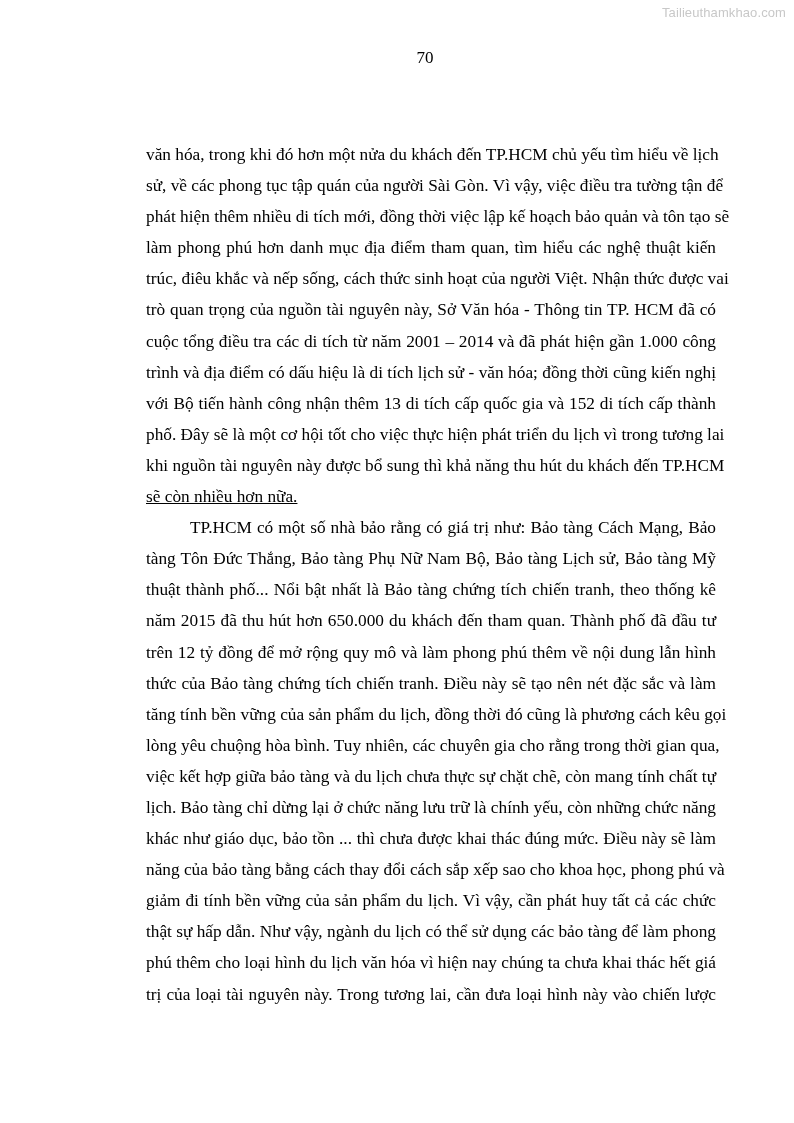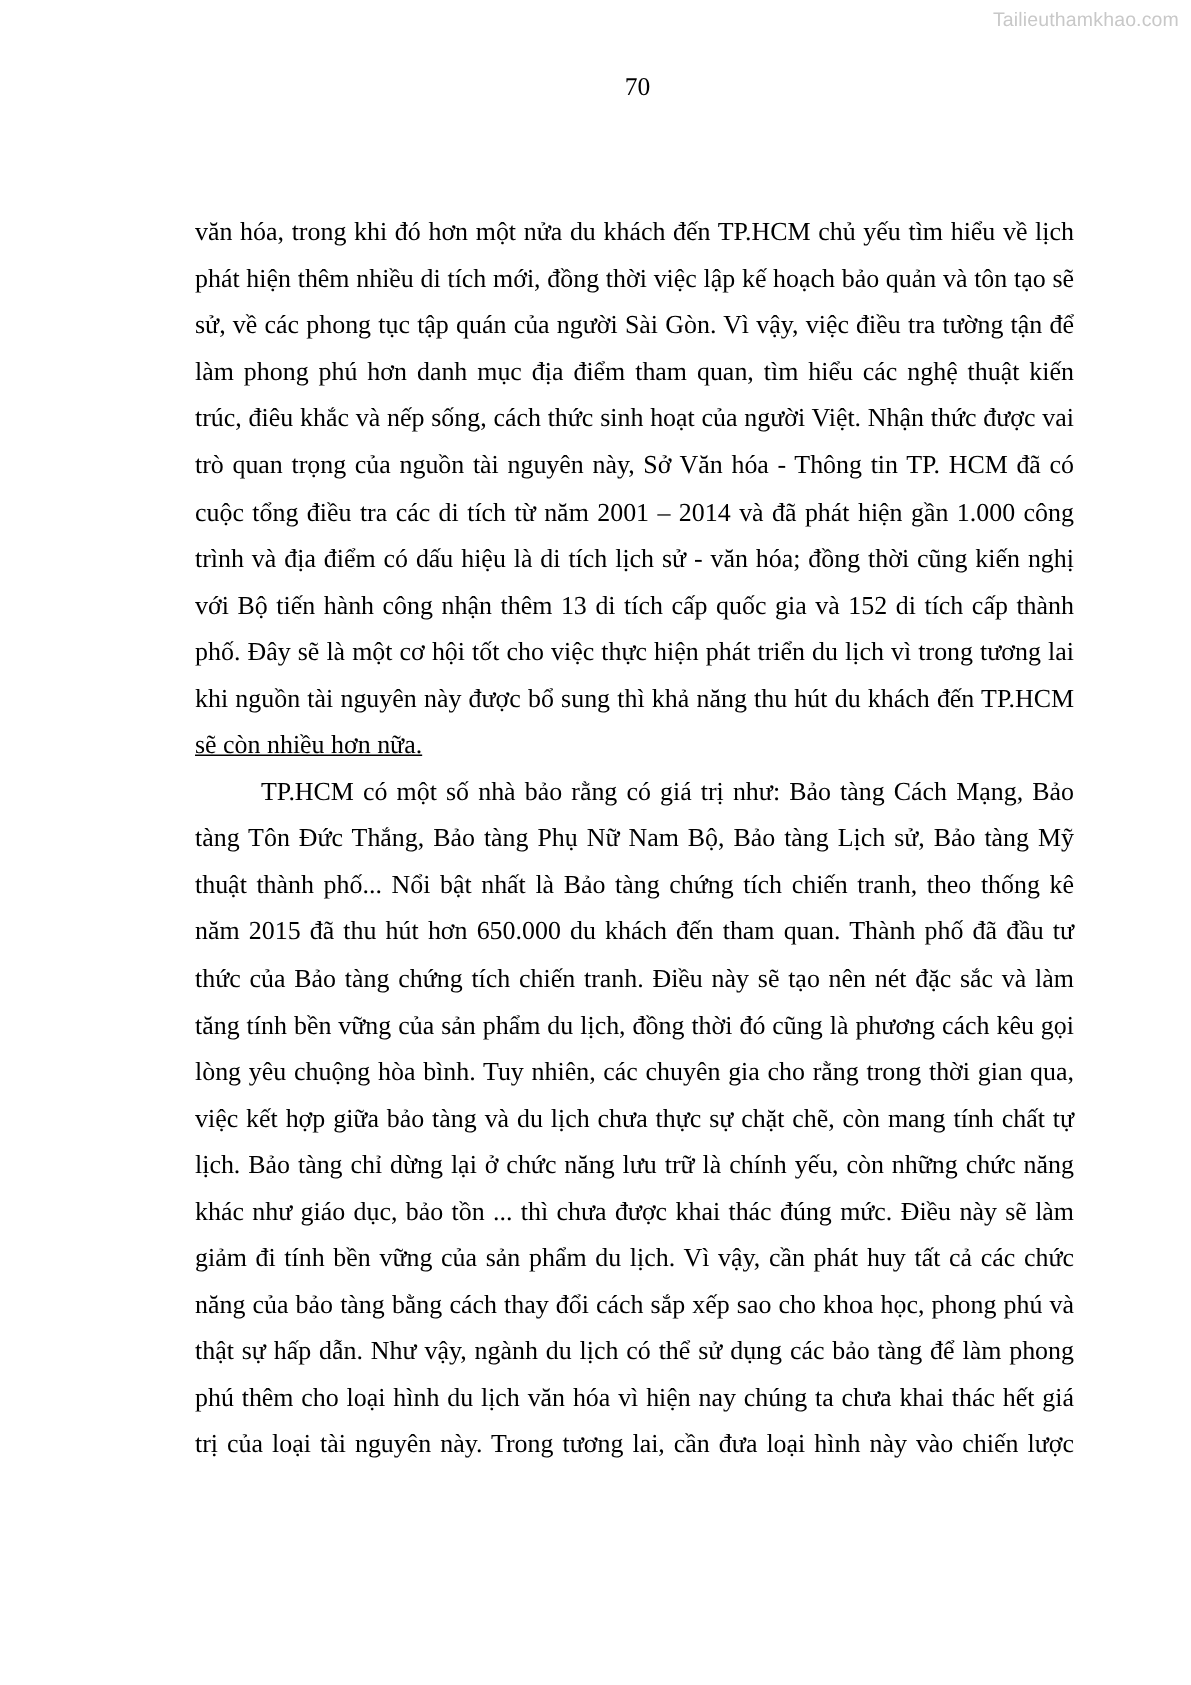--- a/index.html
+++ b/index.html
@@ -14,56 +14,57 @@
     text-align: center;
     font-family: "Liberation Serif", serif; font-size: 17px; color: #000;
   }
   .body-text {
     position: absolute; top: 139px; left: 130px; width: 586px;
     font-family: "Liberation Serif", serif; font-size: 17.3px; color: #000;
   }
   .line {
     height: 31.1px; line-height: 31.1px;
     text-align: justify; text-align-last: justify;
-    white-space: nowrap; overflow: visible;
+    white-space: nowrap; overflow: visible; margin-left: 16px;
   }
   .line.last { text-align-last: left; text-decoration: underline; }
   .line.indent { padding-left: 44px; }
 </style>
 </head>
 <body>
 
 <div class="watermark">Tailieuthamkhao.com</div>
 <div class="page-number">70</div>
 
 <div class="body-text">
   <div>
     <div class="line">văn hóa, trong khi đó hơn một nửa du khách đến TP.HCM chủ yếu tìm hiểu về lịch</div>
+    <div class="line">sử, về các phong tục tập quán của người Sài Gòn. Vì vậy, việc điều tra tường tận để</div>
     <div class="line">phát hiện thêm nhiều di tích mới, đồng thời việc lập kế hoạch bảo quản và tôn tạo sẽ</div>
-    <div class="line">sử, về các phong tục tập quán của người Sài Gòn. Vì vậy, việc điều tra tường tận để</div>
     <div class="line">làm phong phú hơn danh mục địa điểm tham quan, tìm hiểu các nghệ thuật kiến</div>
     <div class="line">trúc, điêu khắc và nếp sống, cách thức sinh hoạt của người Việt. Nhận thức được vai</div>
     <div class="line">trò quan trọng của nguồn tài nguyên này, Sở Văn hóa - Thông tin TP. HCM đã có</div>
     <div class="line">cuộc tổng điều tra các di tích từ năm 2001 – 2014 và đã phát hiện gần 1.000 công</div>
     <div class="line">trình và địa điểm có dấu hiệu là di tích lịch sử - văn hóa; đồng thời cũng kiến nghị</div>
     <div class="line">với Bộ tiến hành công nhận thêm 13 di tích cấp quốc gia và 152 di tích cấp thành</div>
     <div class="line">phố. Đây sẽ là một cơ hội tốt cho việc thực hiện phát triển du lịch vì trong tương lai</div>
     <div class="line">khi nguồn tài nguyên này được bổ sung thì khả năng thu hút du khách đến TP.HCM</div>
     <div class="line last">sẽ còn nhiều hơn nữa.</div>
   </div>
   <div>
     <div class="line indent">TP.HCM có một số nhà bảo rằng có giá trị như: Bảo tàng Cách Mạng, Bảo</div>
     <div class="line">tàng Tôn Đức Thắng, Bảo tàng Phụ Nữ Nam Bộ, Bảo tàng Lịch sử, Bảo tàng Mỹ</div>
     <div class="line">thuật thành phố... Nổi bật nhất là Bảo tàng chứng tích chiến tranh, theo thống kê</div>
     <div class="line">năm 2015 đã thu hút hơn 650.000 du khách đến tham quan. Thành phố đã đầu tư</div>
+    <div class="line">trên 12 tỷ đồng để mở rộng quy mô và làm phong phú thêm về nội dung lẫn hình</div>
     <div class="line">thức của Bảo tàng chứng tích chiến tranh. Điều này sẽ tạo nên nét đặc sắc và làm</div>
     <div class="line">tăng tính bền vững của sản phẩm du lịch, đồng thời đó cũng là phương cách kêu gọi</div>
     <div class="line">lòng yêu chuộng hòa bình. Tuy nhiên, các chuyên gia cho rằng trong thời gian qua,</div>
     <div class="line">việc kết hợp giữa bảo tàng và du lịch chưa thực sự chặt chẽ, còn mang tính chất tự</div>
     <div class="line">lịch. Bảo tàng chỉ dừng lại ở chức năng lưu trữ là chính yếu, còn những chức năng</div>
     <div class="line">khác như giáo dục, bảo tồn ... thì chưa được khai thác đúng mức. Điều này sẽ làm</div>
+    <div class="line">năng của bảo tàng bằng cách thay đổi cách sắp xếp sao cho khoa học, phong phú và</div>
     <div class="line">giảm đi tính bền vững của sản phẩm du lịch. Vì vậy, cần phát huy tất cả các chức</div>
-    <div class="line">năng của bảo tàng bằng cách thay đổi cách sắp xếp sao cho khoa học, phong phú và</div>
     <div class="line">thật sự hấp dẫn. Như vậy, ngành du lịch có thể sử dụng các bảo tàng để làm phong</div>
     <div class="line">phú thêm cho loại hình du lịch văn hóa vì hiện nay chúng ta chưa khai thác hết giá</div>
     <div class="line">trị của loại tài nguyên này. Trong tương lai, cần đưa loại hình này vào chiến lược</div>
   </div>
 </div>
 
 </body></html>

